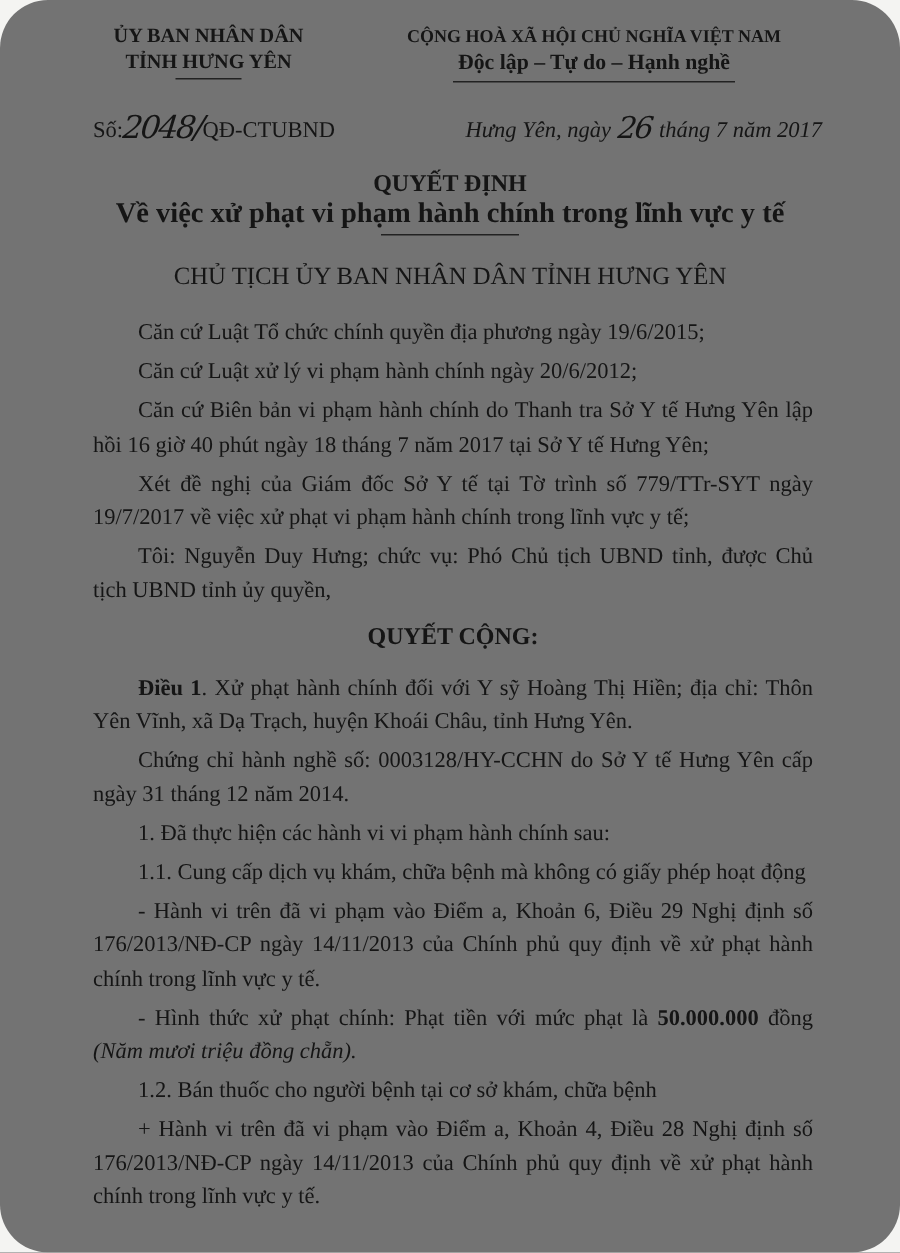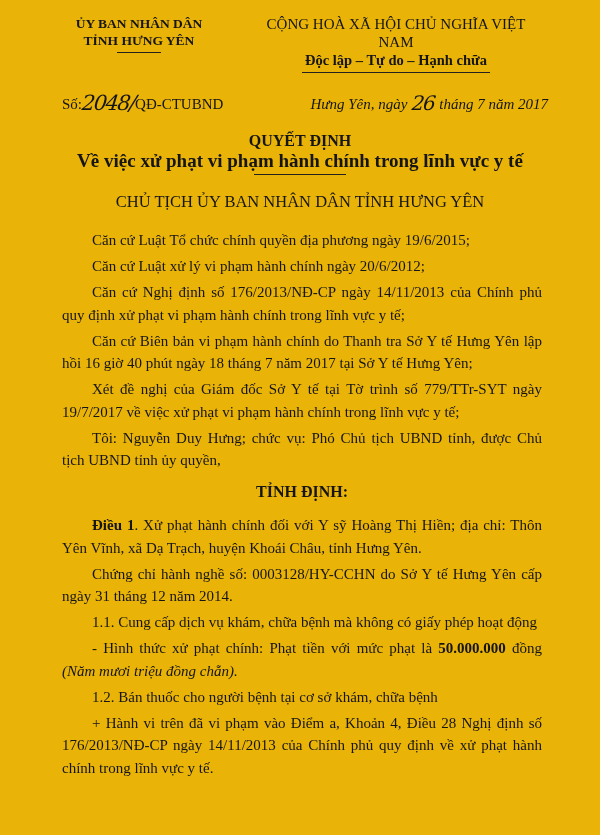--- a/index.html
+++ b/index.html
@@ -5,39 +5,40 @@
   html, body { margin: 0; padding: 0; }
   body {
     width: 600px; height: 835px;
     background: #f4f4f2;
     font-family: "Liberation Serif", "DejaVu Serif", serif;
     color: #151515;
     overflow: hidden;
   }
   .page {
     width: 600px; height: 835px;
-    background: #eab308;
+    background: #737373;
     box-sizing: border-box;
     padding-top: 15px;
+    border-radius: 32px;
   }
   
   .header-row { display: flex; }
   .header-left {
     flex: 0 0 250px;
     text-align: center;
     padding-left: 28px;
     box-sizing: border-box;
   }
   .header-right {
     flex: 1;
     text-align: center;
     margin-right: 58px;
   }
   .hl1, .hl2 { font-weight: 700; font-size: 13.5px; line-height: 17px; }
-  .hr1 { font-weight: 400; font-size: 15px; line-height: 18px; }
+  .hr1 { font-weight: 700; font-size: 12px; line-height: 18px; }
   .hr2 { font-weight: 700; font-size: 14.5px; line-height: 18px; }
   .rule-left  { width: 44px;  border-bottom: 1.6px solid #222; margin: 3px auto 0; }
   .rule-right { width: 188px; border-bottom: 1.6px solid #222; margin: 3px auto 0; }
   
   .meta-row {
     display: flex;
     align-items: baseline;
     margin-top: 17px;
     padding-left: 62px;
     height: 28px;
@@ -94,46 +95,47 @@
 <div class="page">
 
   <div class="header-row">
     <div class="header-left">
       <div class="hl1">ỦY BAN NHÂN DÂN</div>
       <div class="hl2">TỈNH HƯNG YÊN</div>
       <div class="rule-left"></div>
     </div>
     <div class="header-right">
       <div class="hr1">CỘNG HOÀ XÃ HỘI CHỦ NGHĨA VIỆT NAM</div>
-      <div class="hr2">Độc lập – Tự do – Hạnh chữa</div>
+      <div class="hr2">Độc lập – Tự do – Hạnh nghề</div>
       <div class="rule-right"></div>
     </div>
   </div>
 
   <div class="meta-row">
     <div class="doc-number"><span>Số:</span><span class="hand">2048/</span><span>QĐ-CTUBND</span></div>
     <div class="place-date"><span>Hưng Yên, ngày </span><span class="hand hand-day">26</span><span> tháng 7 năm 2017</span></div>
   </div>
 
   <div class="title-block">
     <div class="t1">QUYẾT ĐỊNH</div>
     <div class="t2">Về việc xử phạt vi phạm hành chính trong lĩnh vực y tế</div>
     <div class="rule-title"></div>
     <div class="t3">CHỦ TỊCH ỦY BAN NHÂN DÂN TỈNH HƯNG YÊN</div>
   </div>
 
   <div class="doc-body">
       <p><span>Căn cứ Luật Tổ chức chính quyền địa phương ngày 19/6/2015;</span></p>
       <p><span>Căn cứ Luật xử lý vi phạm hành chính ngày 20/6/2012;</span></p>
-      <p><span>Căn cứ Nghị định số 176/2013/NĐ-CP ngày 14/11/2013 của Chính phủ quy định xử phạt vi phạm hành chính trong lĩnh vực y tế;</span></p>
       <p><span>Căn cứ Biên bản vi phạm hành chính do Thanh tra Sở Y tế Hưng Yên lập hồi 16 giờ 40 phút ngày 18 tháng 7 năm 2017 tại Sở Y tế Hưng Yên;</span></p>
       <p><span>Xét đề nghị của Giám đốc Sở Y tế tại Tờ trình số 779/TTr-SYT ngày 19/7/2017 về việc xử phạt vi phạm hành chính trong lĩnh vực y tế;</span></p>
       <p><span>Tôi: Nguyễn Duy Hưng; chức vụ: Phó Chủ tịch UBND tỉnh, được Chủ tịch UBND tỉnh ủy quyền,</span></p>
-      <p class="decree-heading"><span>TỈNH ĐỊNH:</span></p>
+      <p class="decree-heading"><span>QUYẾT CỘNG:</span></p>
       <p><span class="b">Điều 1</span><span>. Xử phạt hành chính đối với Y sỹ Hoàng Thị Hiền; địa chỉ: Thôn Yên Vĩnh, xã Dạ Trạch, huyện Khoái Châu, tỉnh Hưng Yên.</span></p>
       <p><span>Chứng chỉ hành nghề số: 0003128/HY-CCHN do Sở Y tế Hưng Yên cấp ngày 31 tháng 12 năm 2014.</span></p>
+      <p><span>1. Đã thực hiện các hành vi vi phạm hành chính sau:</span></p>
       <p><span>1.1. Cung cấp dịch vụ khám, chữa bệnh mà không có giấy phép hoạt động</span></p>
+      <p><span>- Hành vi trên đã vi phạm vào Điểm a, Khoản 6, Điều 29 Nghị định số 176/2013/NĐ-CP ngày 14/11/2013 của Chính phủ quy định về xử phạt hành chính trong lĩnh vực y tế.</span></p>
       <p><span>- Hình thức xử phạt chính: Phạt tiền với mức phạt là </span><span class="b">50.000.000</span><span> đồng </span><span class="i">(Năm mươi triệu đồng chẵn).</span></p>
       <p><span>1.2. Bán thuốc cho người bệnh tại cơ sở khám, chữa bệnh</span></p>
       <p><span>+ Hành vi trên đã vi phạm vào Điểm a, Khoản 4, Điều 28 Nghị định số 176/2013/NĐ-CP ngày 14/11/2013 của Chính phủ quy định về xử phạt hành chính trong lĩnh vực y tế.</span></p>
     </div>
 
 </div>
 
 </body></html>

